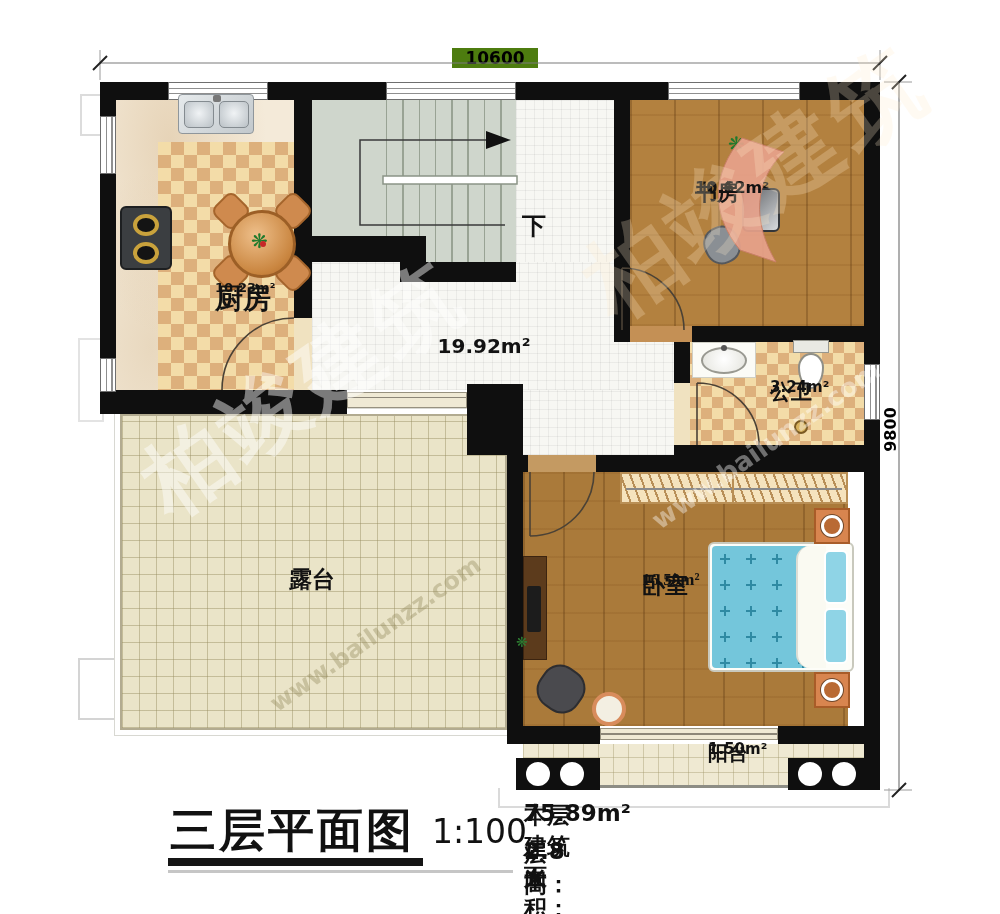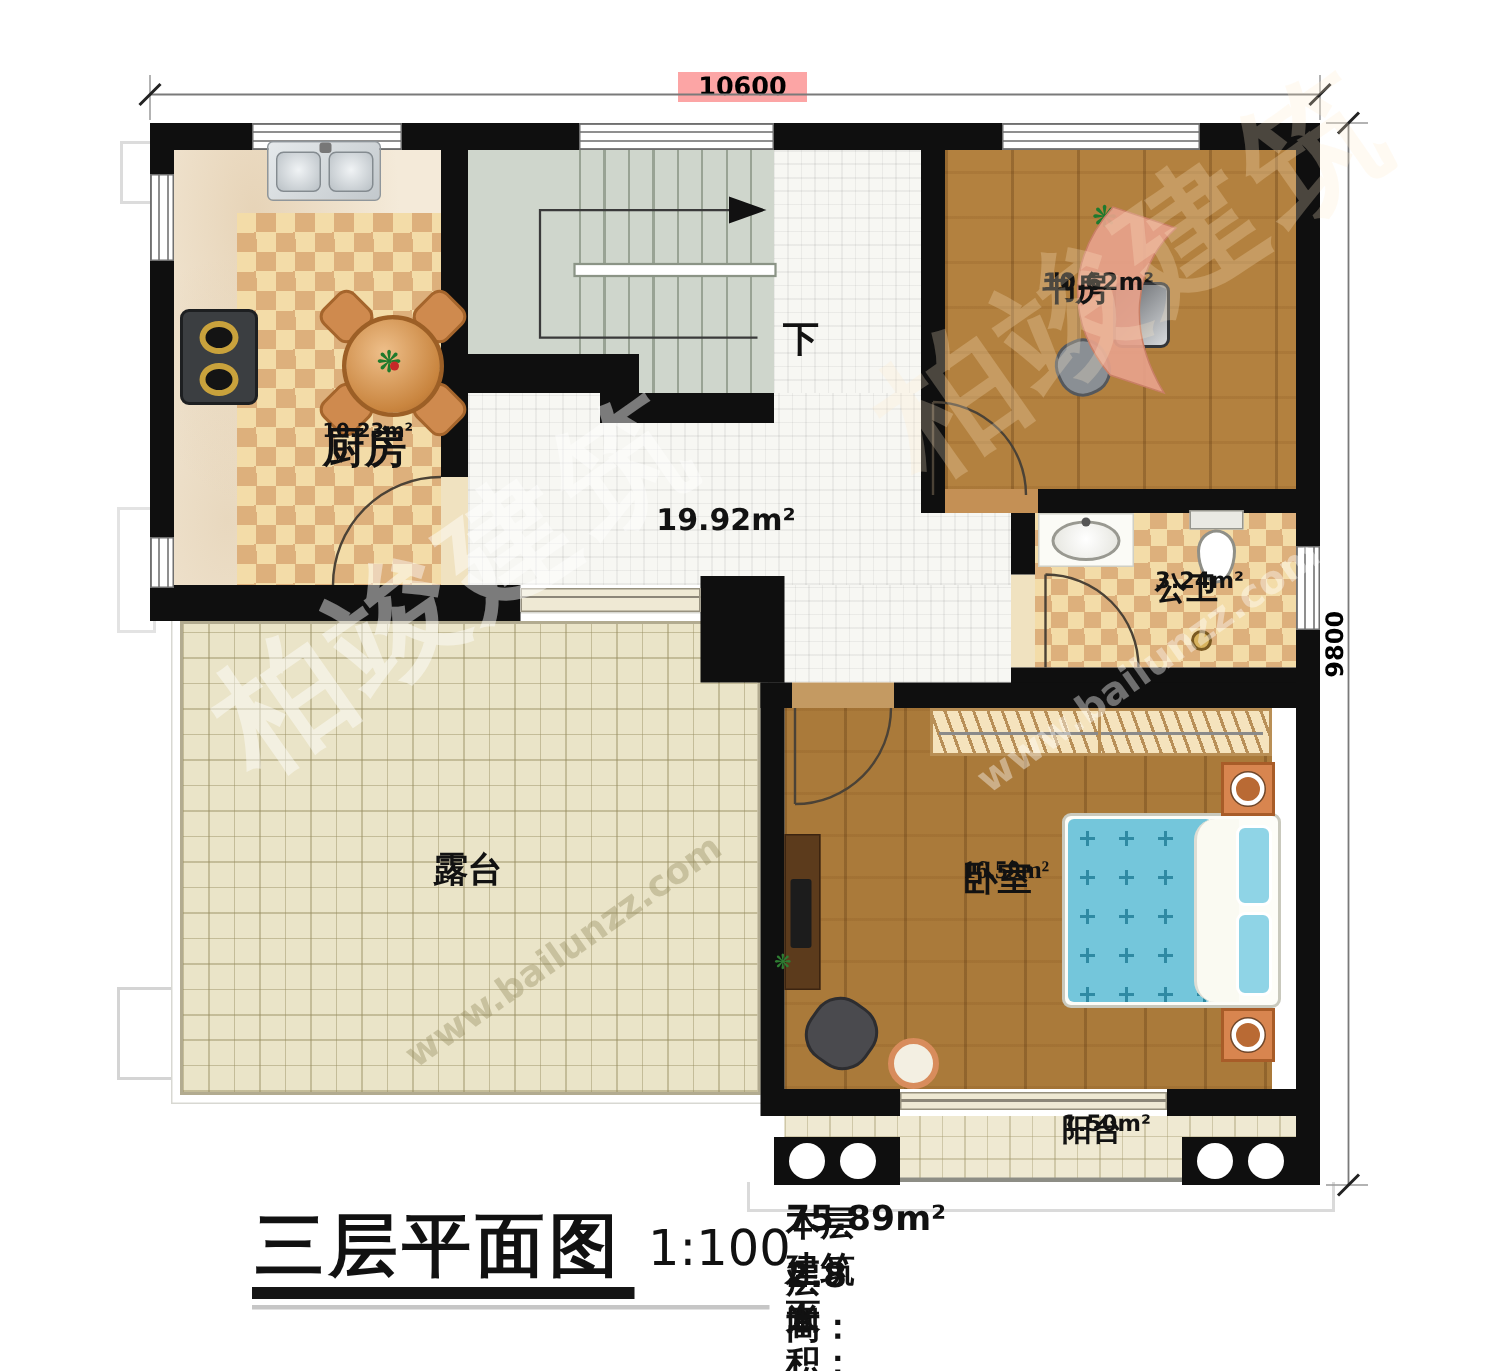--- a/index.html
+++ b/index.html
@@ -66,21 +66,21 @@
 </head>
 <body>
 
 <div id="plan">
 
   <div class="artifact" style="left:80px;top:94px;width:24px;height:42px;border:2px solid #dcdcdc;"></div>
   <div class="artifact" style="left:78px;top:338px;width:26px;height:84px;border:2px solid #e3e3e3;"></div>
   <div class="artifact" style="left:78px;top:658px;width:128px;height:62px;border:2px solid #d4d4d4;"></div>
   <div class="artifact" style="left:498px;top:788px;width:392px;height:20px;border:2px solid #dadada;border-top:none;"></div>
 
-  <div class="dim" style="left:452px;top:48px;width:86px;text-align:center;font-size:17px;font-weight:bold;background:#fca5a5;z-index:2;">10600</div>
+  <div class="dim" style="left:452px;top:48px;width:86px;text-align:center;font-size:17px;font-weight:bold;background:#4d7c0f;z-index:2;">10600</div>
   <div class="dim" style="left:862px;top:420px;width:56px;text-align:center;font-size:16px;font-weight:bold;transform:rotate(-90deg);">9800</div>
 
   <div class="floor marble" style="left:116px;top:100px;width:178px;height:290px;"></div>
   <div class="floor checker" style="left:158px;top:142px;width:136px;height:248px;"></div>
 
   <div class="floor stairsbg" style="left:312px;top:100px;width:204px;height:168px;"></div>
   <div class="floor treads" style="left:386px;top:100px;width:130px;height:165px;"></div>
 
   <div class="floor tile" style="left:516px;top:100px;width:98px;height:226px;"></div>
   <div class="floor tile" style="left:312px;top:262px;width:362px;height:128px;"></div>

